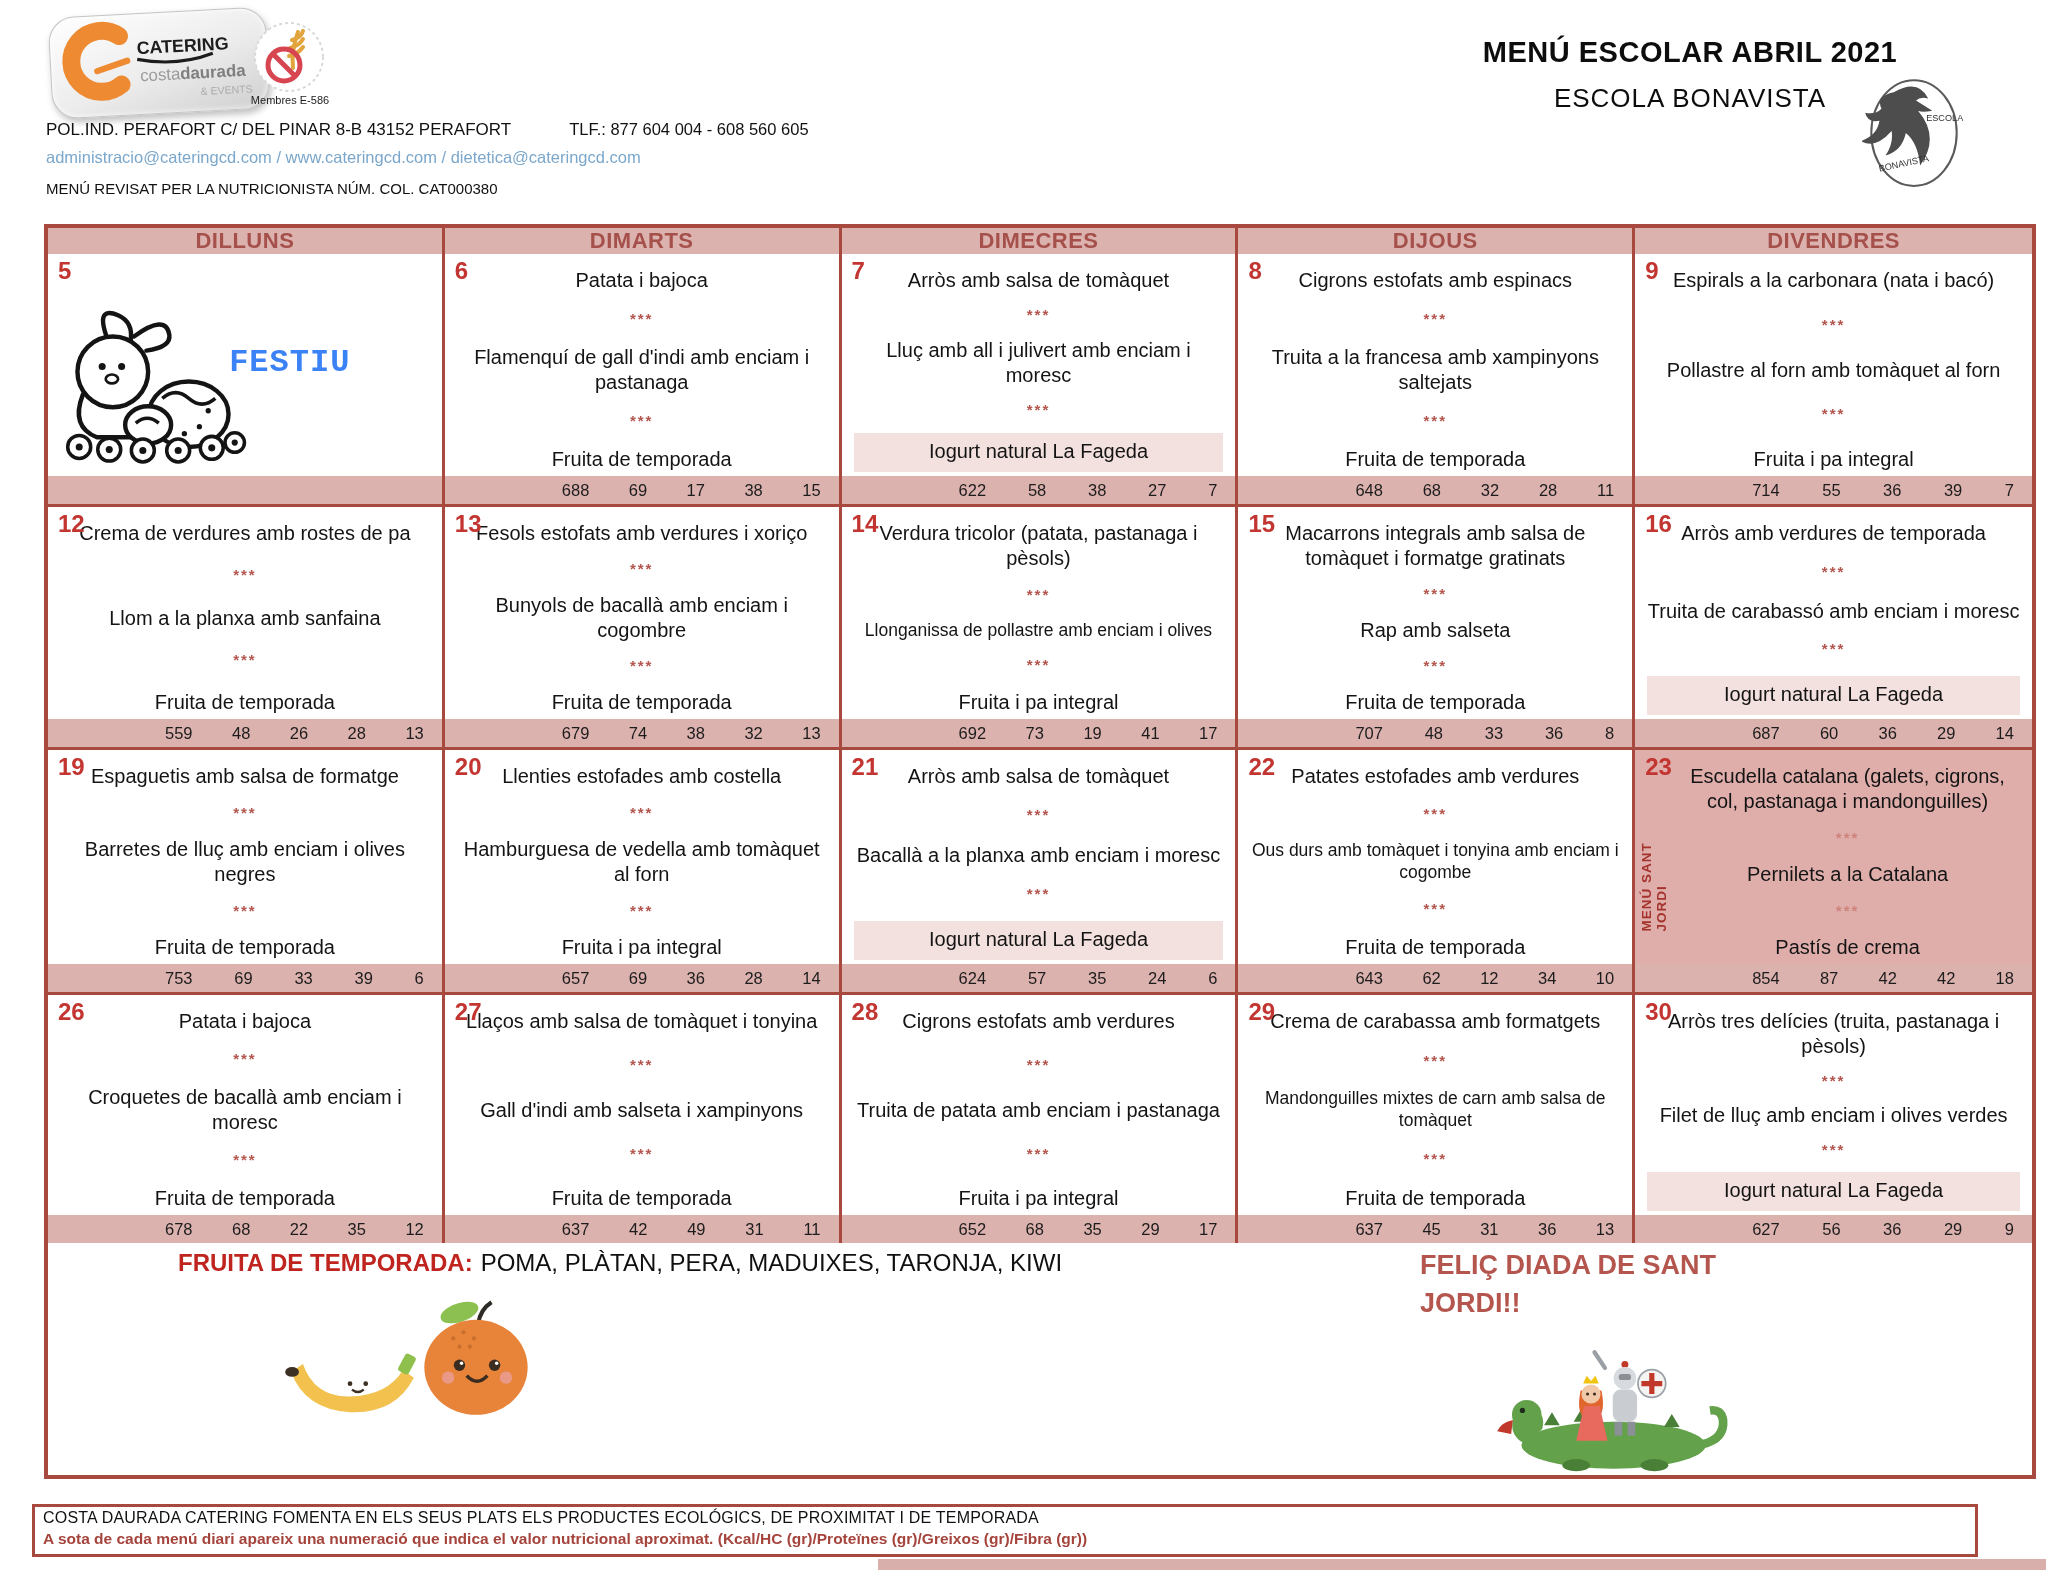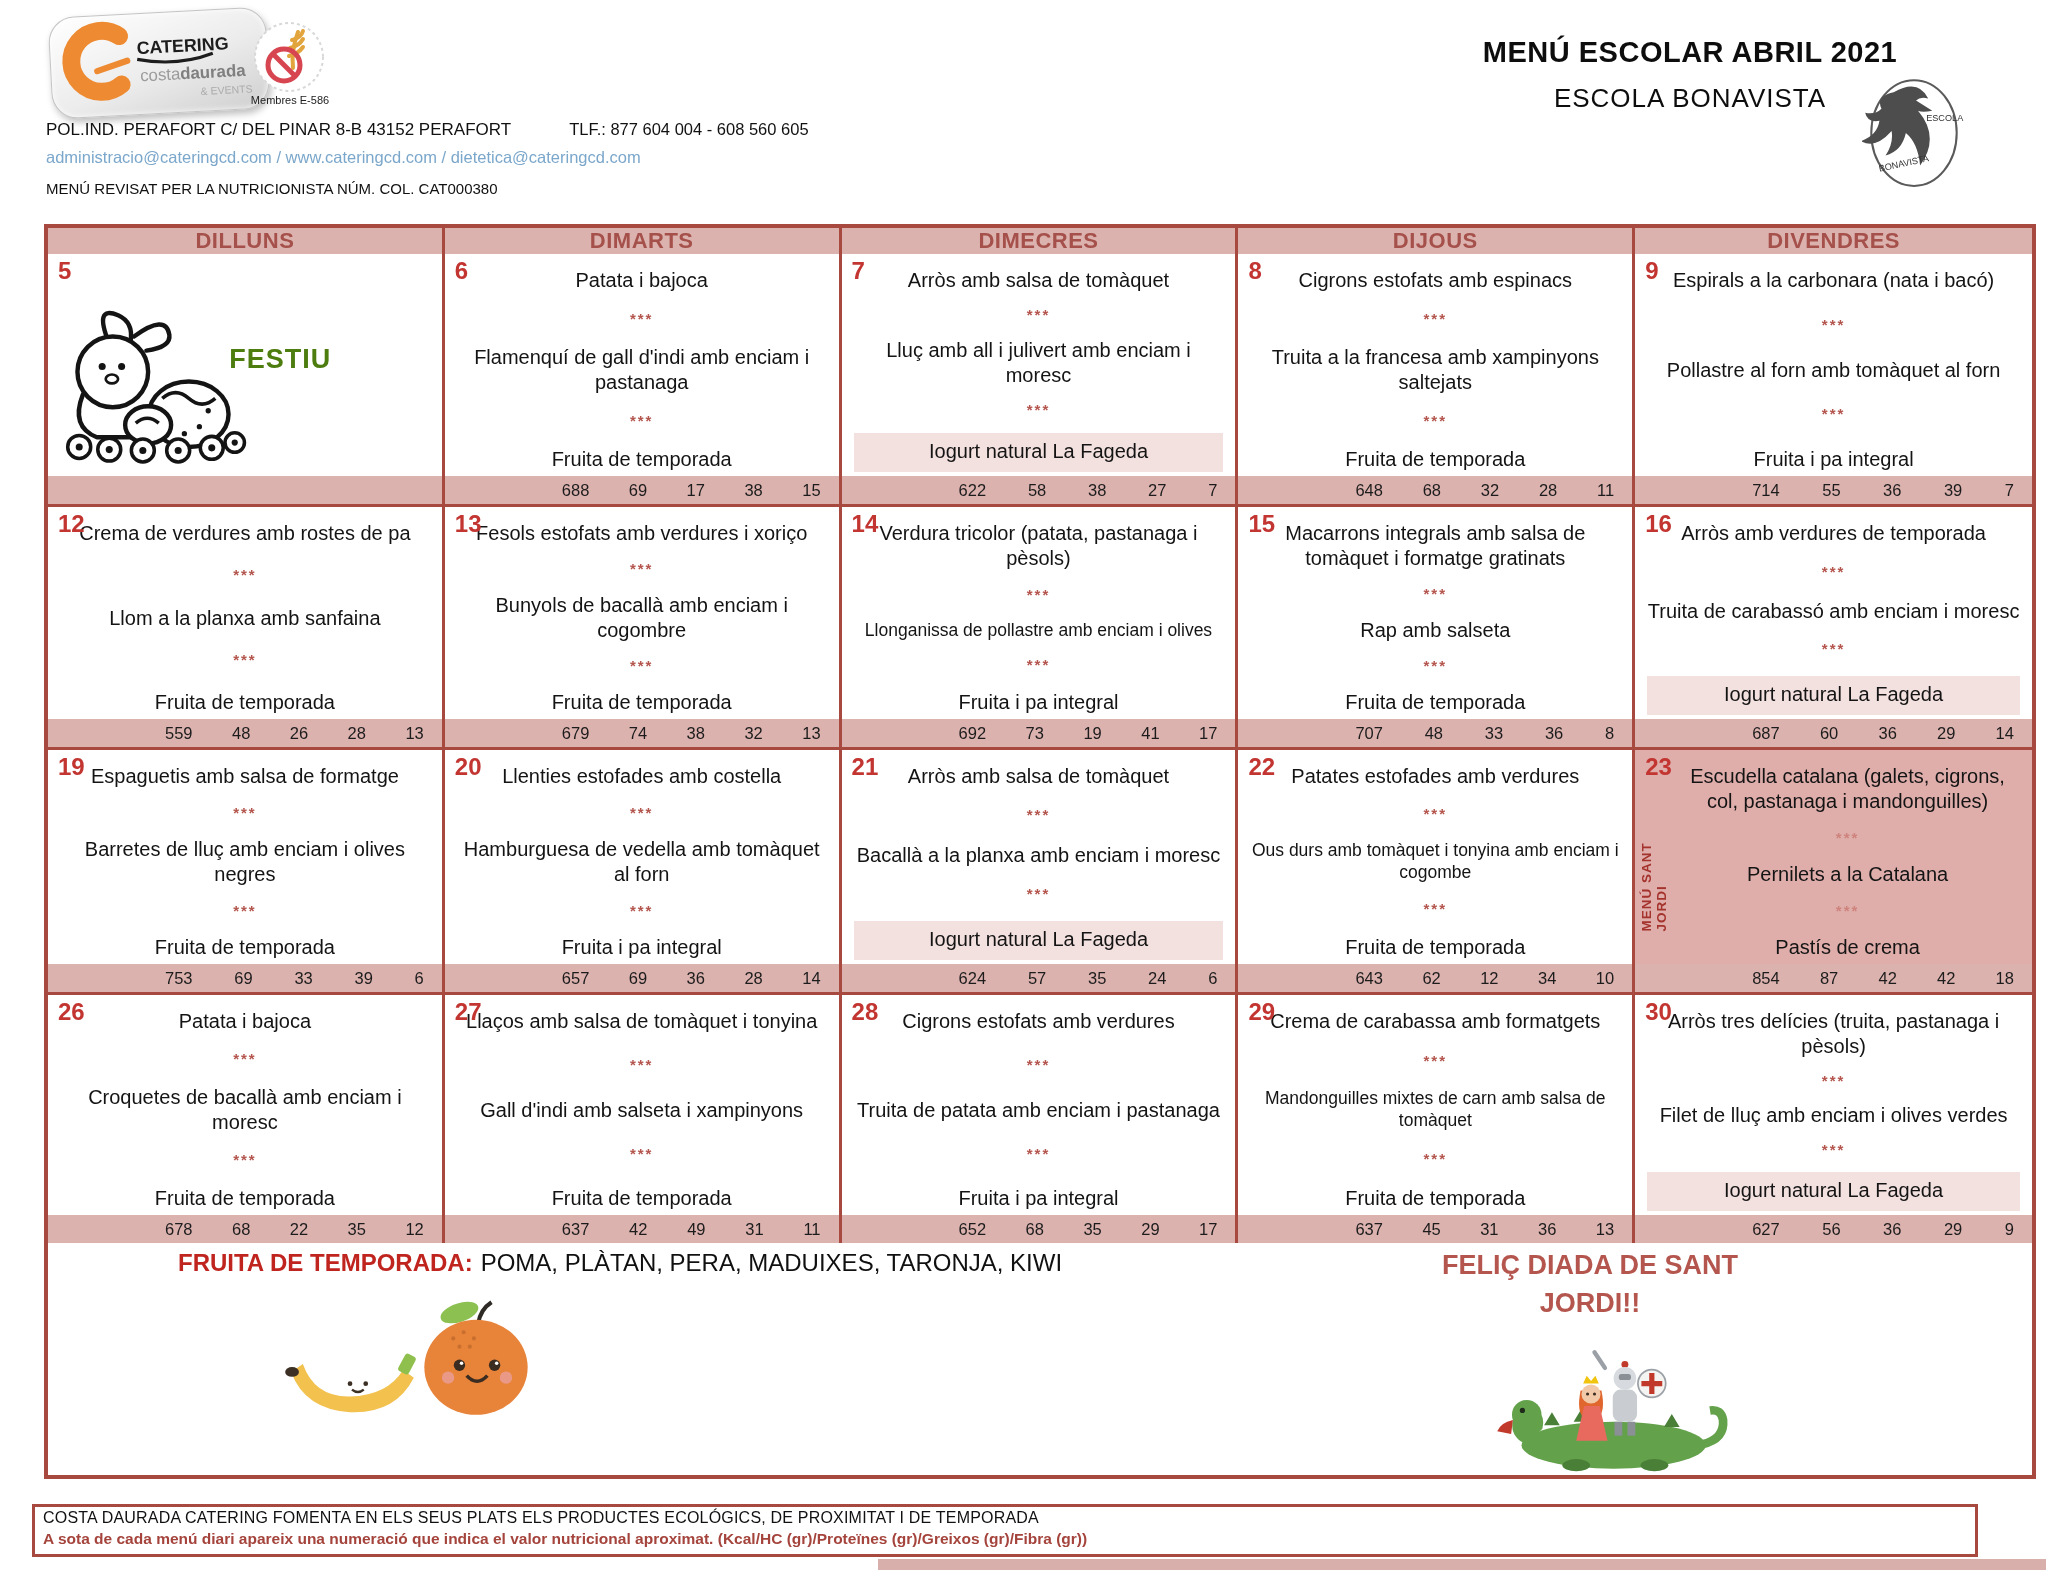--- a/index.html
+++ b/index.html
@@ -52,31 +52,31 @@
   .item{display:block;width:100%;}
   .item.small{font-size:17.5px;}
   .item.hl{background:var(--hl);padding:6px 3px 8px;}
   .sep{color:#B4564E;font-weight:bold;font-size:15px;letter-spacing:2px;}
   .sep-light{color:#CE837C;}
   .side-label{position:absolute;left:4px;top:50%;transform:translateY(-50%);
     writing-mode:vertical-rl;text-orientation:mixed;transform:translateY(-50%) rotate(180deg);
     font-size:13.5px;font-weight:bold;color:#A5332D;letter-spacing:1px;z-index:2;}
   .strip{height:28px;background:var(--pink);display:flex;align-items:center;
     justify-content:space-between;padding:0 18px 0 117px;font-size:16.5px;color:#1c1c1c;}
-  .festiu-label{position:absolute;left:46%;top:36%;font-size:27px;font-weight:bold;
-    color:#4d7c0f;letter-spacing:1px;}
+  .festiu-label{position:absolute;left:46%;top:36%;font-size:32px;font-weight:bold;
+    color:#3b82f6;letter-spacing:1px;font-family:Liberation Mono, monospace;}
   .bunny{position:absolute;left:10px;bottom:34px;width:190px;height:160px;}
 
   
   .band{position:relative;height:232px;background:#fff;}
   .fruit-line{position:absolute;left:130px;top:6px;font-size:24px;color:#101010;}
   .fruit-line .lbl{color:var(--accent);font-weight:bold;margin-right:8px;}
   .banana{position:absolute;left:228px;top:70px;width:150px;height:108px;}
   .orange{position:absolute;left:366px;top:52px;width:124px;height:124px;}
-  .sj-wish{position:absolute;left:1372px;top:4px;width:340px;text-align:center;
+  .sj-wish{position:absolute;left:1372px;top:4px;width:340px;
     font-size:27px;font-weight:bold;color:#B4564E;line-height:1.4;}
   .sj-scene{position:absolute;left:1418px;top:78px;width:290px;height:152px;}
 
   
   .footer-box{position:absolute;left:32px;top:1504px;width:1946px;height:53px;
     border:3px solid var(--brick);padding:2px 8px;background:#fff;}
   .footer-l1{font-size:16px;color:#111;letter-spacing:.2px;}
   .footer-l2{font-size:15.5px;font-weight:bold;color:#A5443C;margin-top:3px;}
   .bottom-bar{position:absolute;left:878px;top:1559px;width:1168px;height:11px;background:#D9AFAC;}
 </style>

